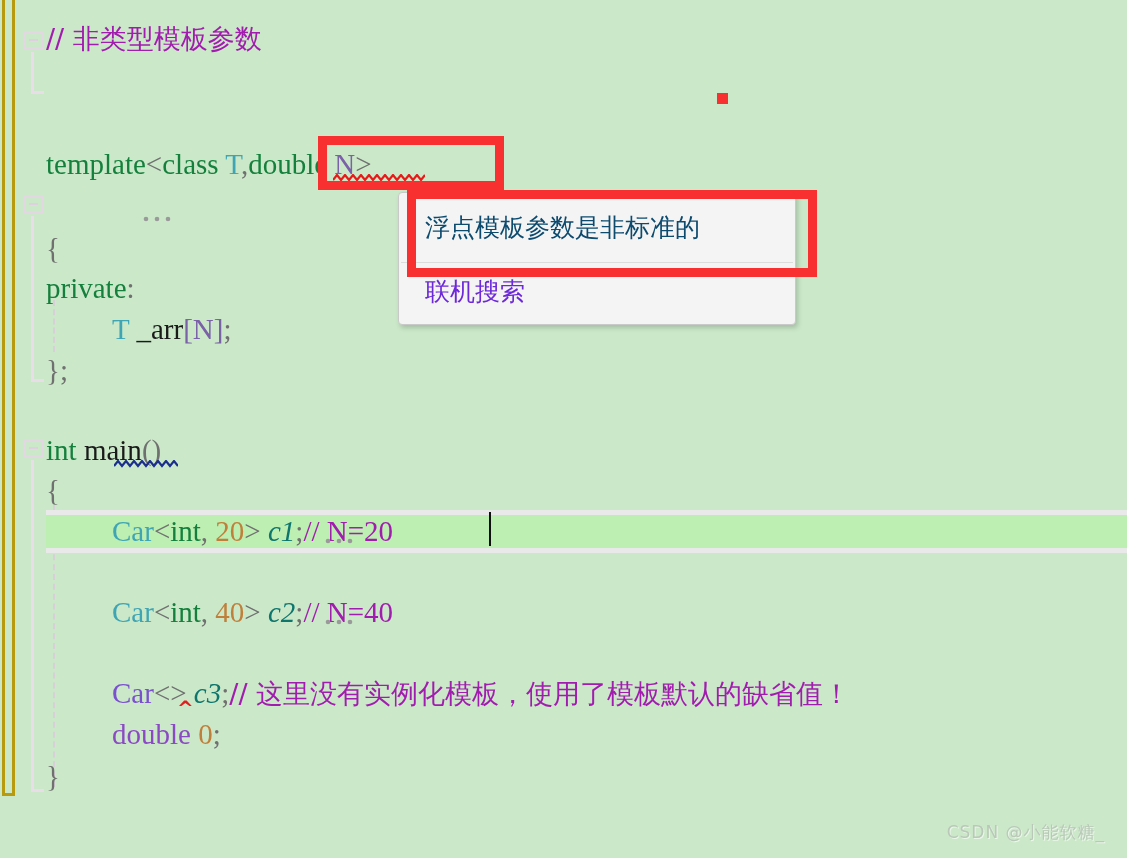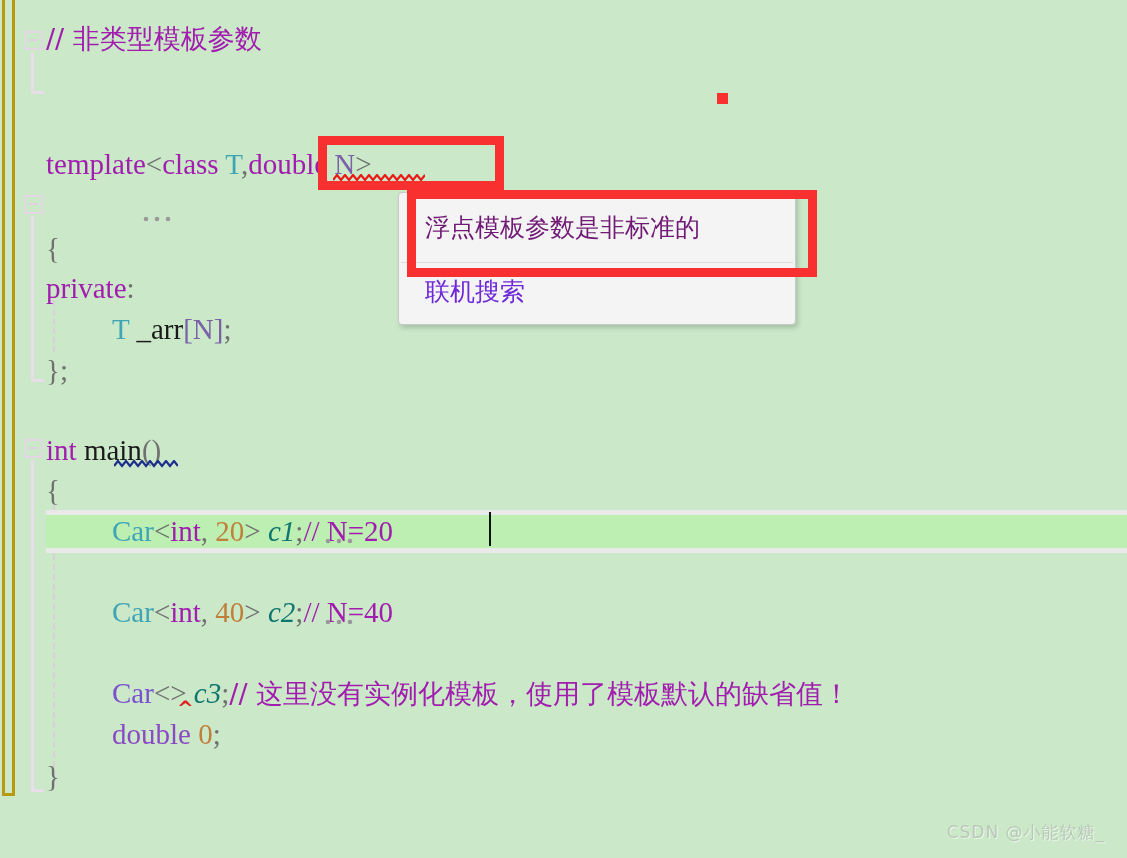--- a/index.html
+++ b/index.html
@@ -84,21 +84,21 @@
     line-height: 41px;
     letter-spacing: 0px;
   }
   .cn {
     font-family: "DejaVu Sans", "Liberation Sans", sans-serif;
     font-size: 27px;
   }
 
   
   .c-comment  { color: #a21caf; }
-  .c-keyword  { color: #a21caf; }
+  .c-keyword  { color: #15803d; }
   .c-type     { color: #3fa5b5; }
   .c-ident    { color: #1a1a1a; }
   .c-num      { color: #c07f3a; }
   .c-punct    { color: #707070; }
   .c-purple   { color: #8b49c4; }
   .c-blue     { color: #0f766e; font-style: italic; }
   .c-violet   { color: #7a4fd0; }
   .c-param    { color: #7b61a8; }
 
   
@@ -141,21 +141,21 @@
     position: absolute;
     background: #f4f4f4;
     border: 1px solid #c9c9c9;
     border-radius: 4px;
     box-shadow: 2px 3px 5px rgba(0,0,0,0.18);
     box-sizing: border-box;
   }
   .tooltip-msg {
     font-family: "DejaVu Sans", "Liberation Sans", sans-serif;
     font-size: 25px;
-    color: #701a75;
+    color: #0c4a6e;
     padding: 18px 22px 18px 26px;
     white-space: nowrap;
   }
   .tooltip-sep {
     height: 1px;
     background: #dcdcdc;
     margin: 0 2px;
   }
   .tooltip-link {
     font-family: "DejaVu Sans", "Liberation Sans", sans-serif;

